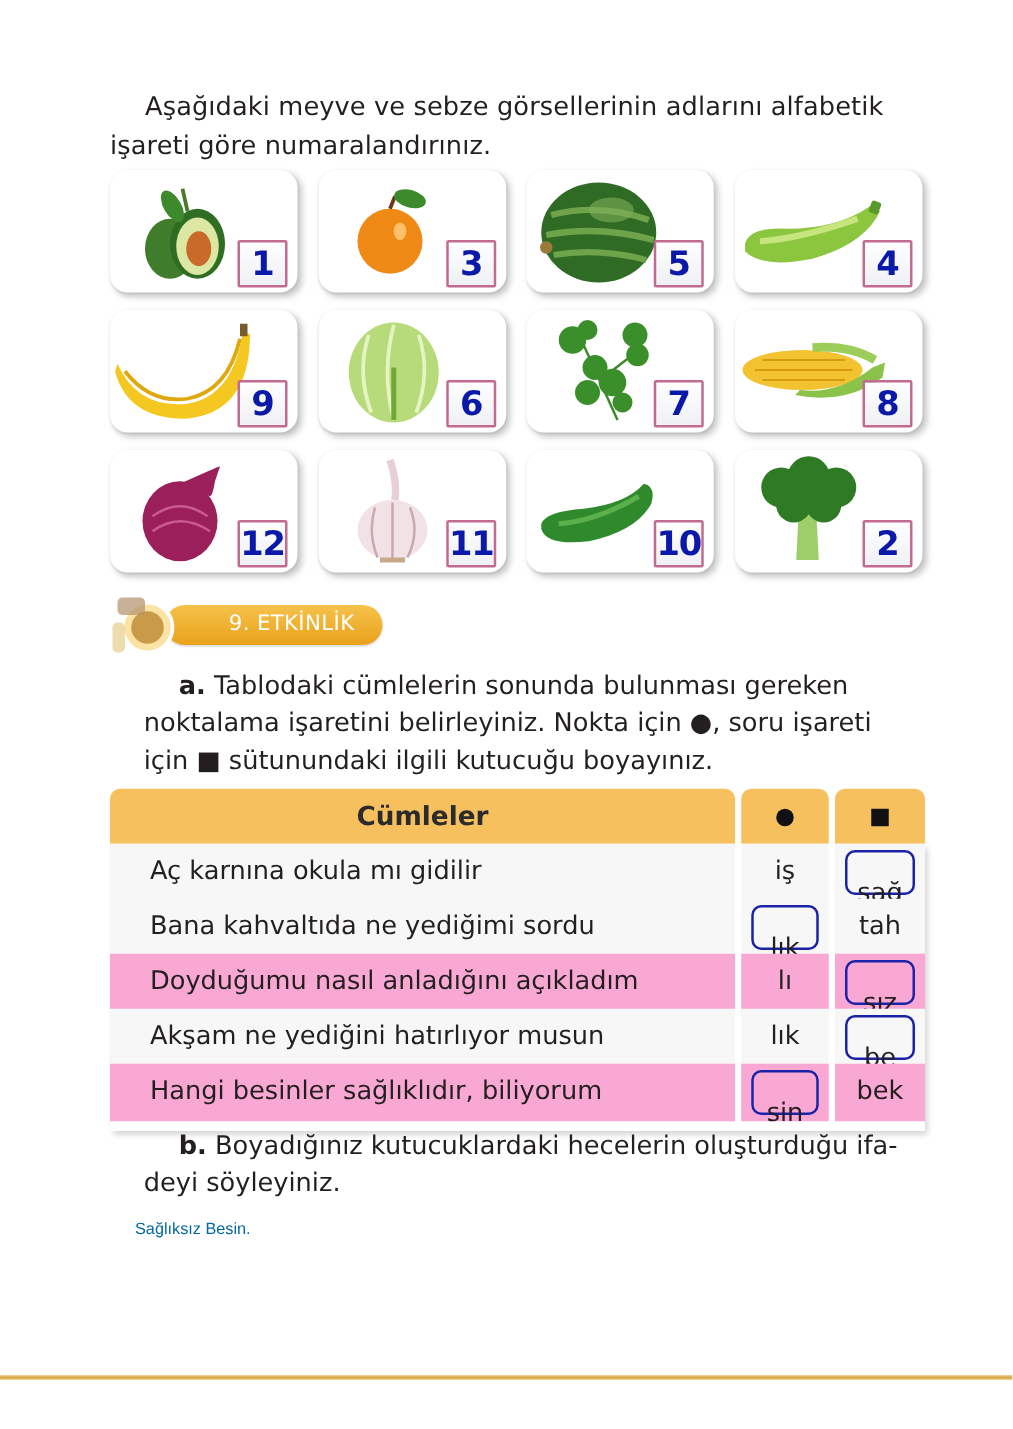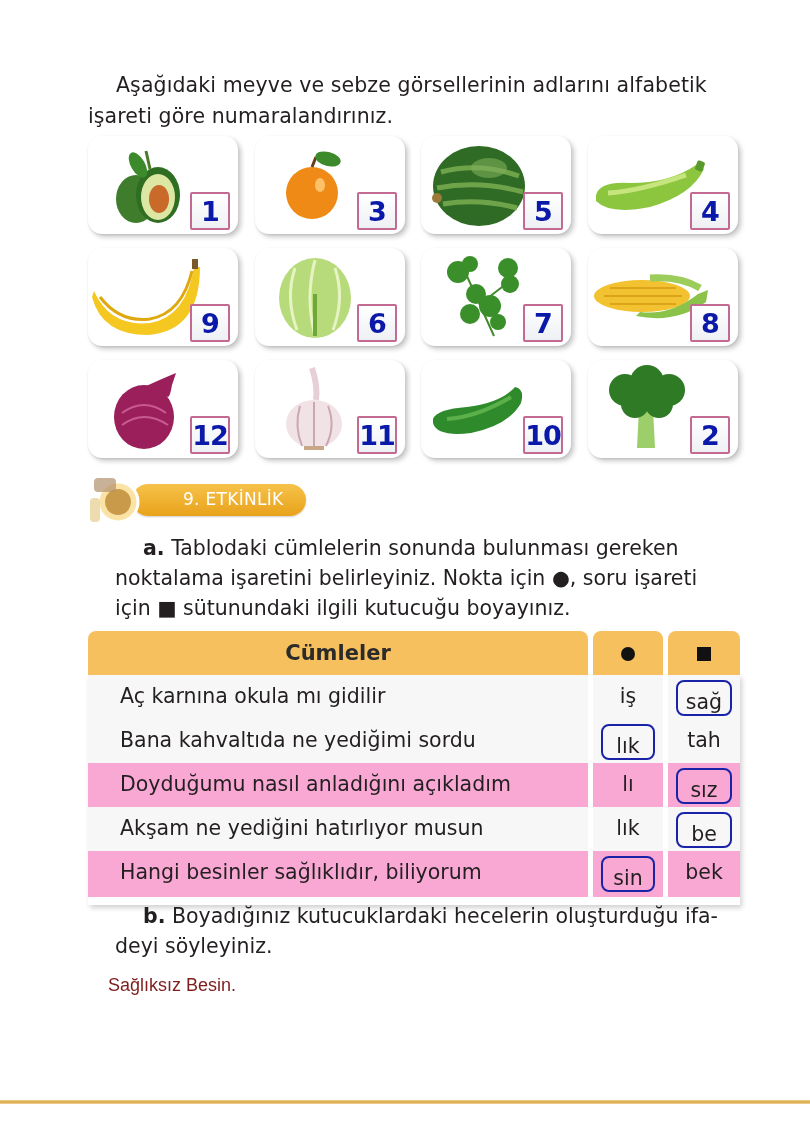--- a/index.html
+++ b/index.html
@@ -45,24 +45,24 @@
   .row .c0 { left: 0; width: 500px; }
   .row .c1 { left: 505px; width: 70px; }
   .row .c2 { left: 580px; width: 72px; }
   .row.alt .c0, .row.alt .c1, .row.alt .c2 { background: #f9a8d4; }
   .row.norm .c0, .row.norm .c1, .row.norm .c2 { background: #f7f7f7; }
   .row .line0 { position: absolute; left: 30px; bottom: -1px; width: 460px; height: 2px; background: #f0b965; }
   .row .line1 { position: absolute; left: 517px; bottom: -1px; width: 44px; height: 2px; background: #f0b965; }
   .row .line2 { position: absolute; left: 594px; bottom: -1px; width: 44px; height: 2px; background: #f0b965; }
   .sent { position: absolute; left: 32px; top: 9px; font-size: 20.5px; color: #231f20; white-space: nowrap; }
   .syl { position: absolute; left: 0; right: 0; top: 9px; text-align: center; font-size: 20.5px; color: #231f20; }
-  .syl.circ { left: 8px; right: 8px; top: 5px; height: 36px; border: 2.5px solid #1a23a8; border-radius: 8px; padding-top: 8px; }
+  .syl.circ { left: 8px; right: 8px; top: 5px; height: 36px; border: 2.5px solid #1a23a8; border-radius: 8px; padding-top: 20px; }
   .table-shadow { position: absolute; left: 0; top: 44px; width: 652px; height: 230px; box-shadow: 2px 3px 5px rgba(0,0,0,0.18); pointer-events: none; }
 
-  .answer { position: absolute; left: 108px; top: 975px; font-size: 18px; color: #7f1d1d; font-family: "Liberation Sans", sans-serif; }
+  .answer { position: absolute; left: 108px; top: 975px; font-size: 13px; color: #0369a1; font-family: "Liberation Sans", sans-serif; }
 
   .footer-line { position: absolute; left: 0; top: 1100px; width: 810px; height: 4px;
                  background: linear-gradient(#f3d79a, #d5a442 50%, #f3d79a); }
 </style>
 </head>
 <body>
 
 <div class="intro">
   <div class="indent">Aşağıdaki meyve ve sebze görsellerinin adlarını alfabetik</div>
   <div>işareti göre numaralandırınız.</div>

